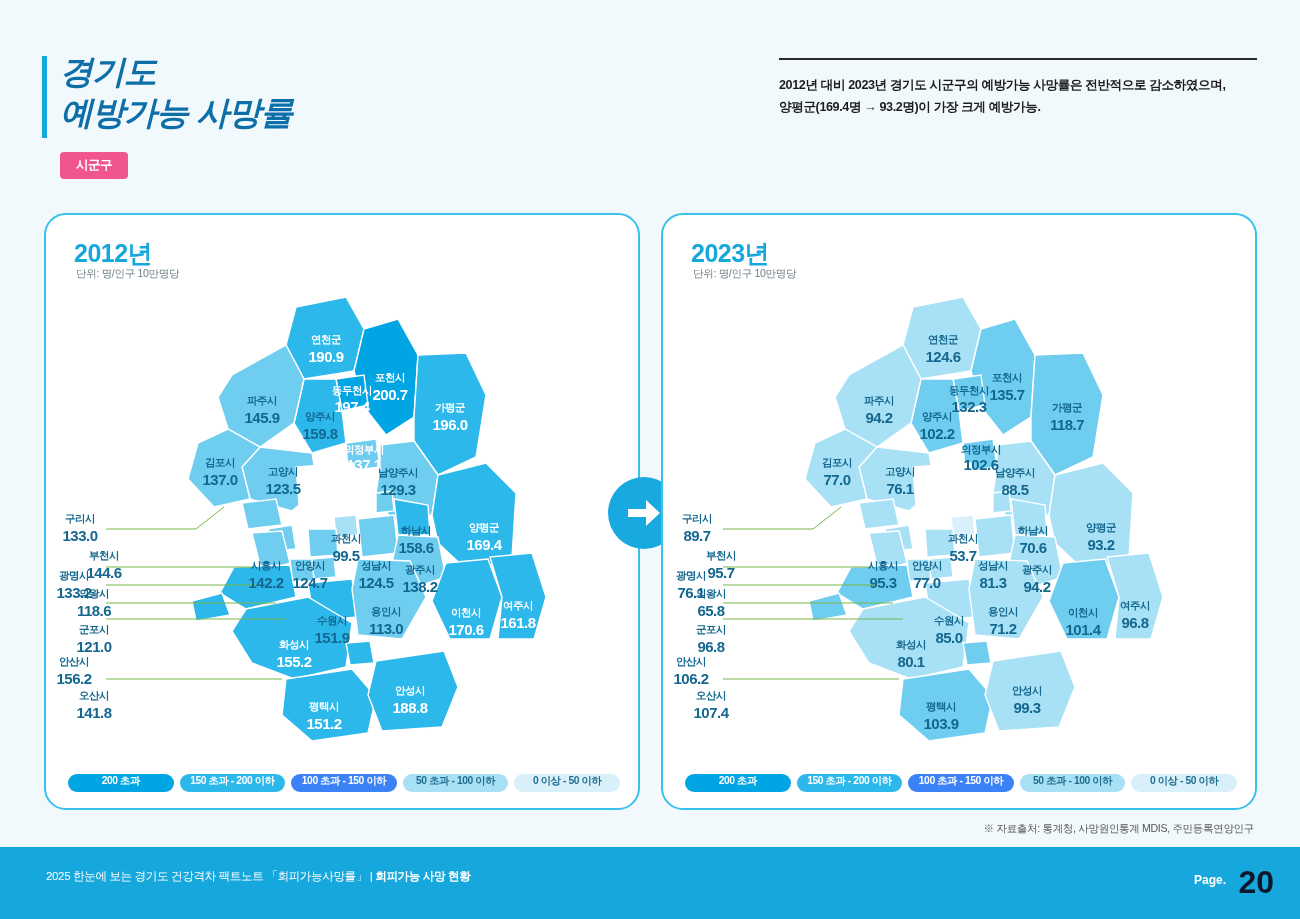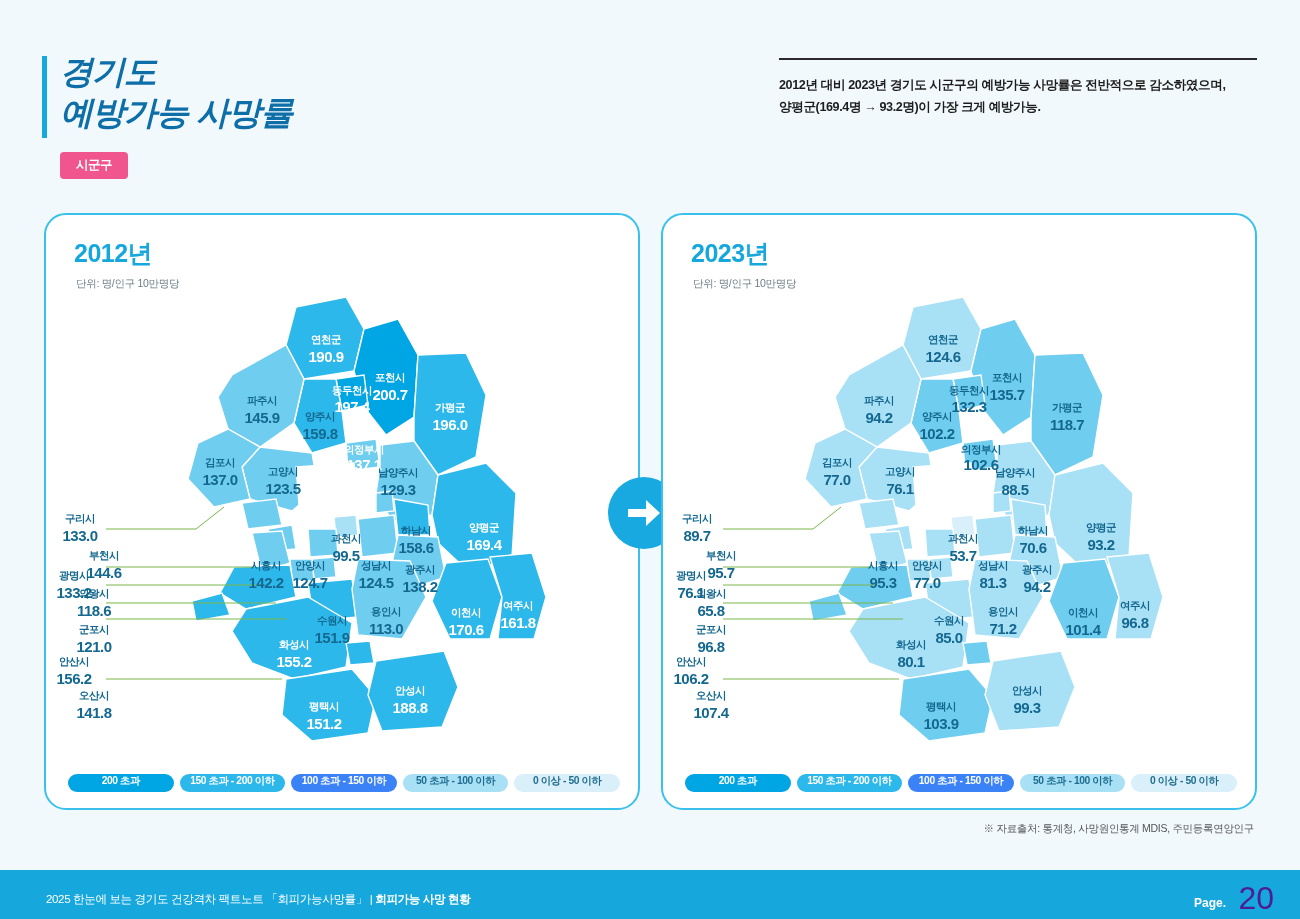--- a/index.html
+++ b/index.html
@@ -77,21 +77,21 @@
   .panel-year {
     position: absolute;
     left: 28px; top: 22px;
     font-size: 25px;
     font-weight: bold;
     color: #16a7dd;
     letter-spacing: -0.5px;
   }
   .panel-unit {
     position: absolute;
-    left: 30px; top: 62px;
+    left: 30px; top: 52px;
     font-size: 10.5px;
     color: #6b7b84;
     letter-spacing: -0.3px;
   }
 
   
   .map-wrap {
     position: absolute;
     left: 0; top: 52px;
     width: 596px; height: 490px;
@@ -141,44 +141,44 @@
     right: 46px; top: 822px;
     font-size: 10.5px;
     color: #555;
     letter-spacing: -0.3px;
   }
 
   
   .footer {
     position: absolute;
     left: 0; bottom: 0;
-    width: 1300px; height: 49px;
+    width: 1300px; height: 72px;
     background: #16a7dd;
   }
   .footer-text {
     position: absolute;
     left: 46px; top: 22px;
     color: #ffffff;
     font-size: 11.6px;
     letter-spacing: -0.4px;
   }
   .footer-text b { font-weight: bold; }
   .footer-page-label {
     position: absolute;
     right: 74px; top: 26px;
     color: #ffffff;
     font-size: 12px;
     font-weight: bold;
   }
   .footer-page-num {
     position: absolute;
-    right: 26px; top: 10px;
-    color: #4c1d95;
+    right: 26px; top: 17px;
+    color: #0f172a;
     font-size: 32px;
-    font-weight: normal;
+    font-weight: bold;
   }
 
   
   .lbl-name { font-size: 10.5px; font-weight: bold; letter-spacing: -0.5px; }
   .lbl-val  { font-size: 15px; font-weight: bold; letter-spacing: -0.5px; }
   .lbl-name.dark, .lbl-val.dark { fill: #14688f; }
   .lbl-name.light, .lbl-val.light { fill: #ffffff; }
   .leader { stroke: #7ab648; stroke-width: 1; fill: none; }
 </style>
 </head>

